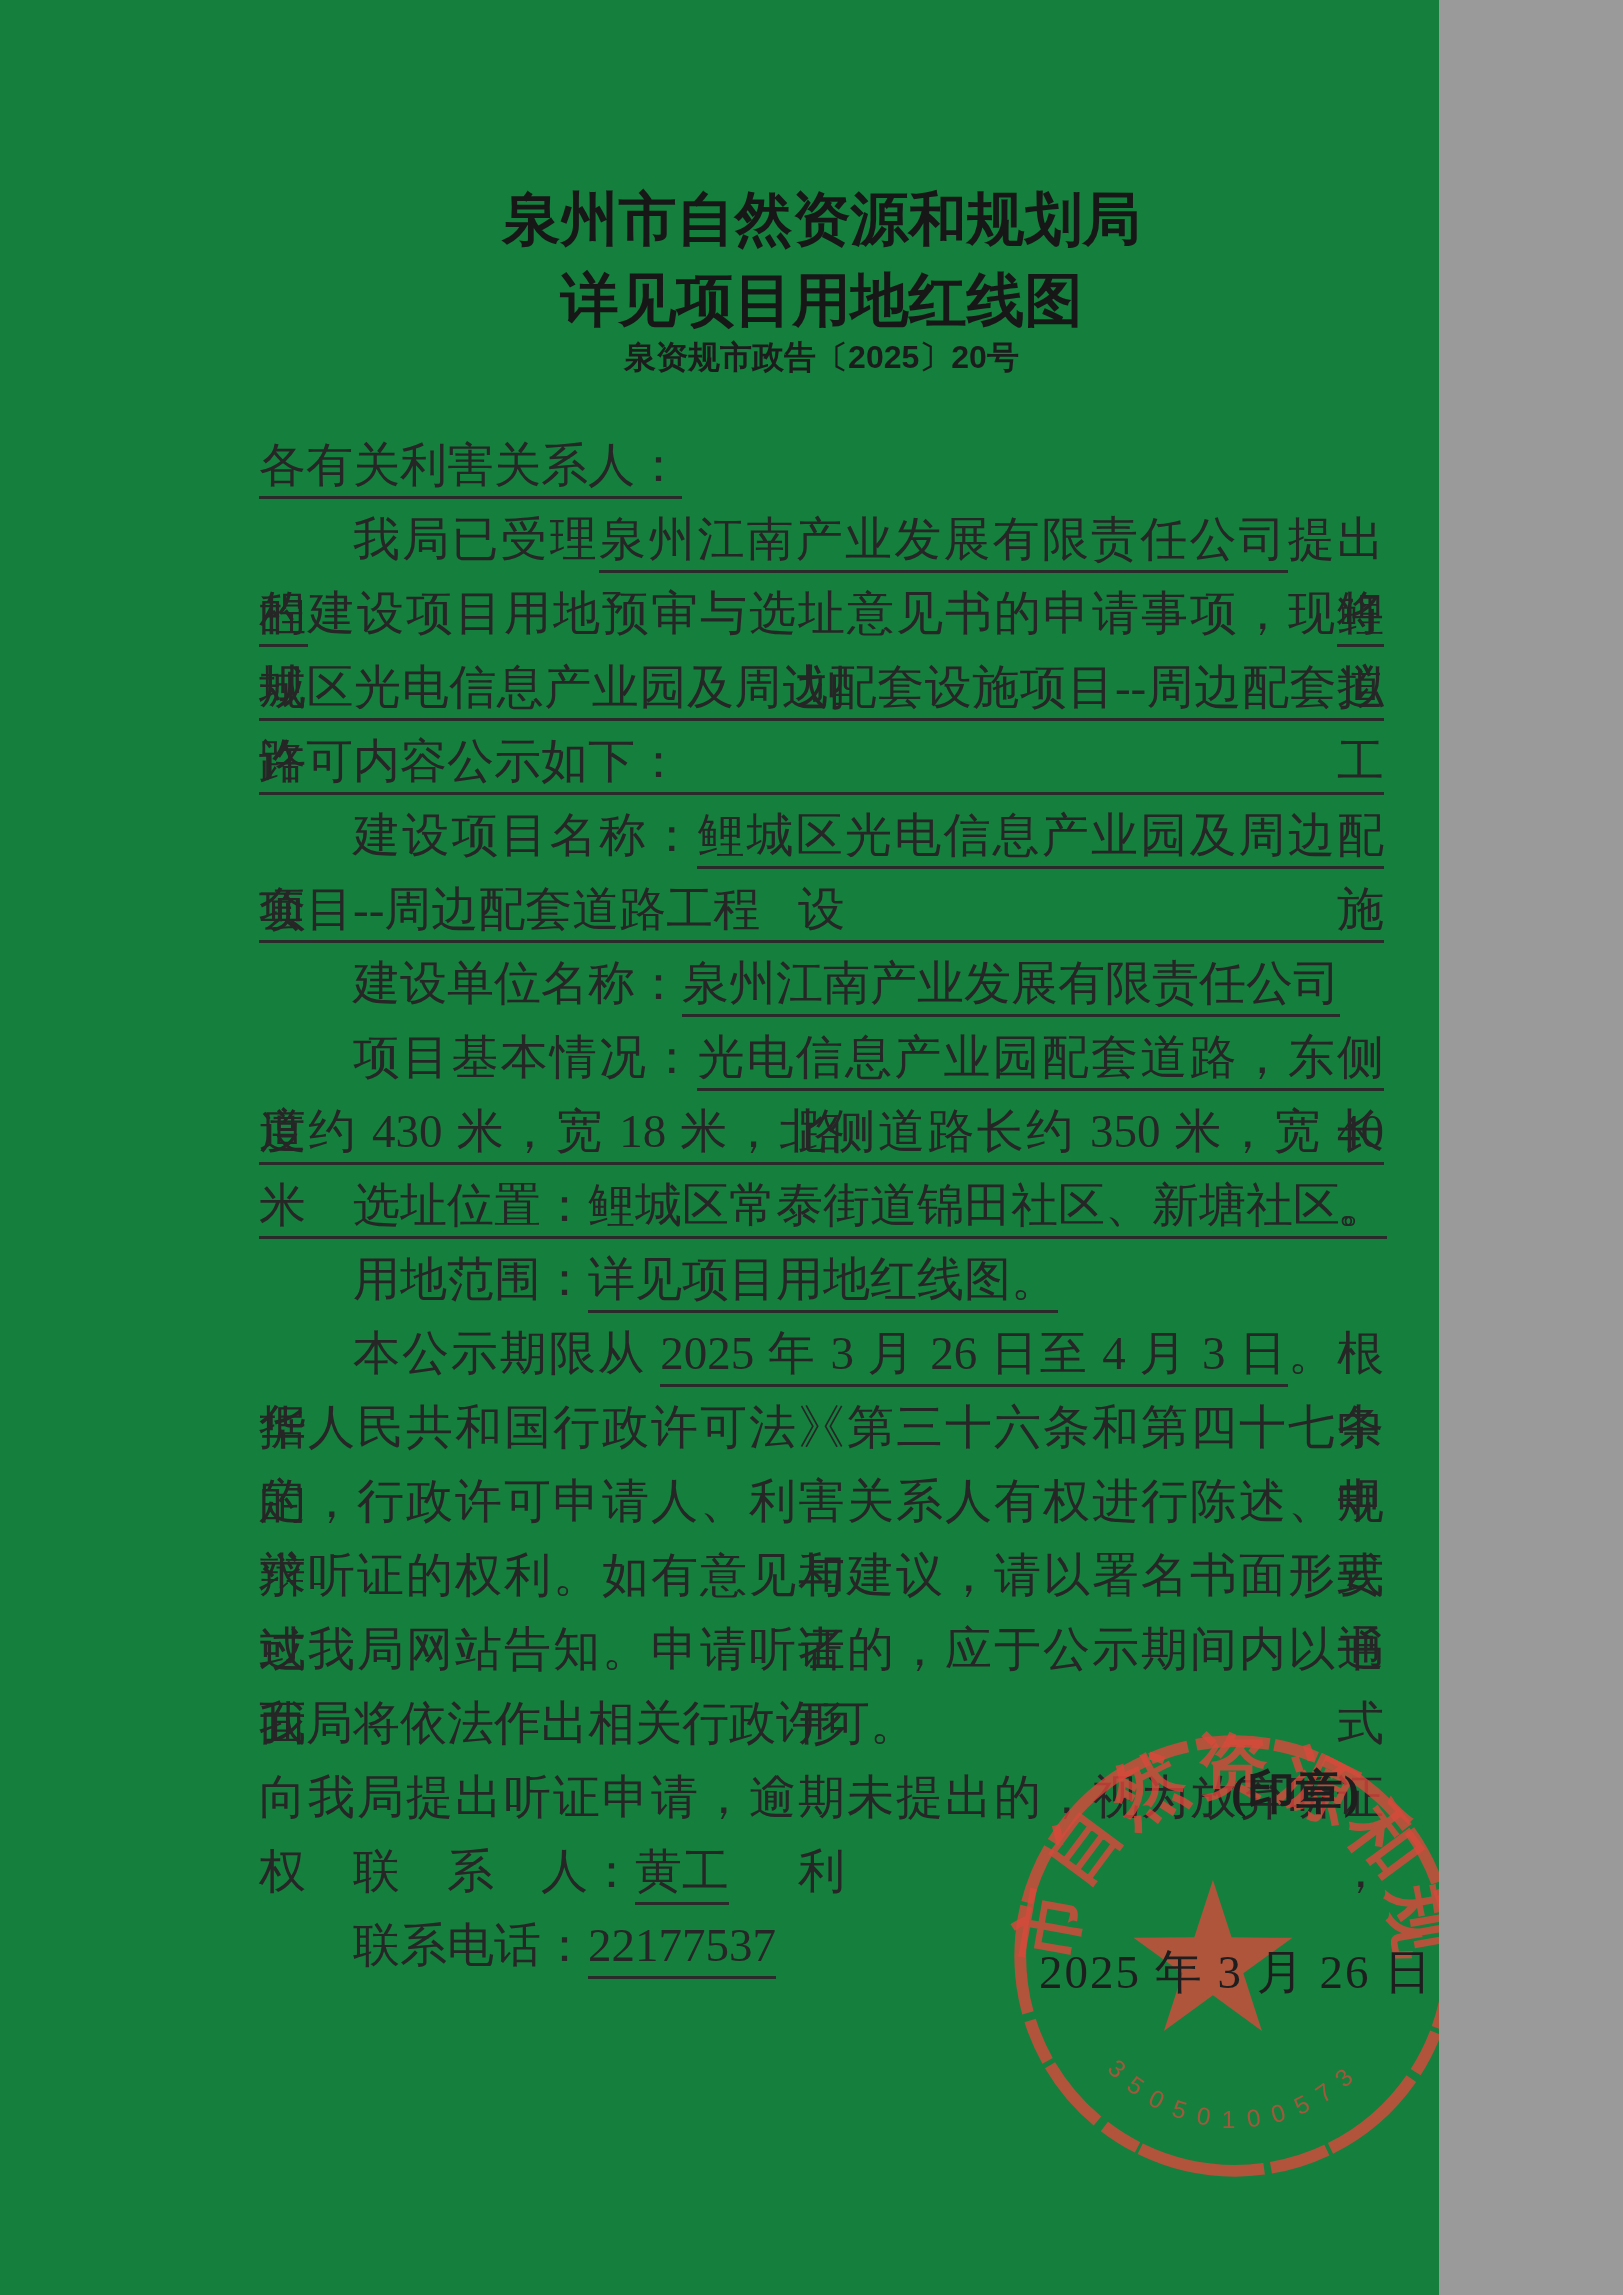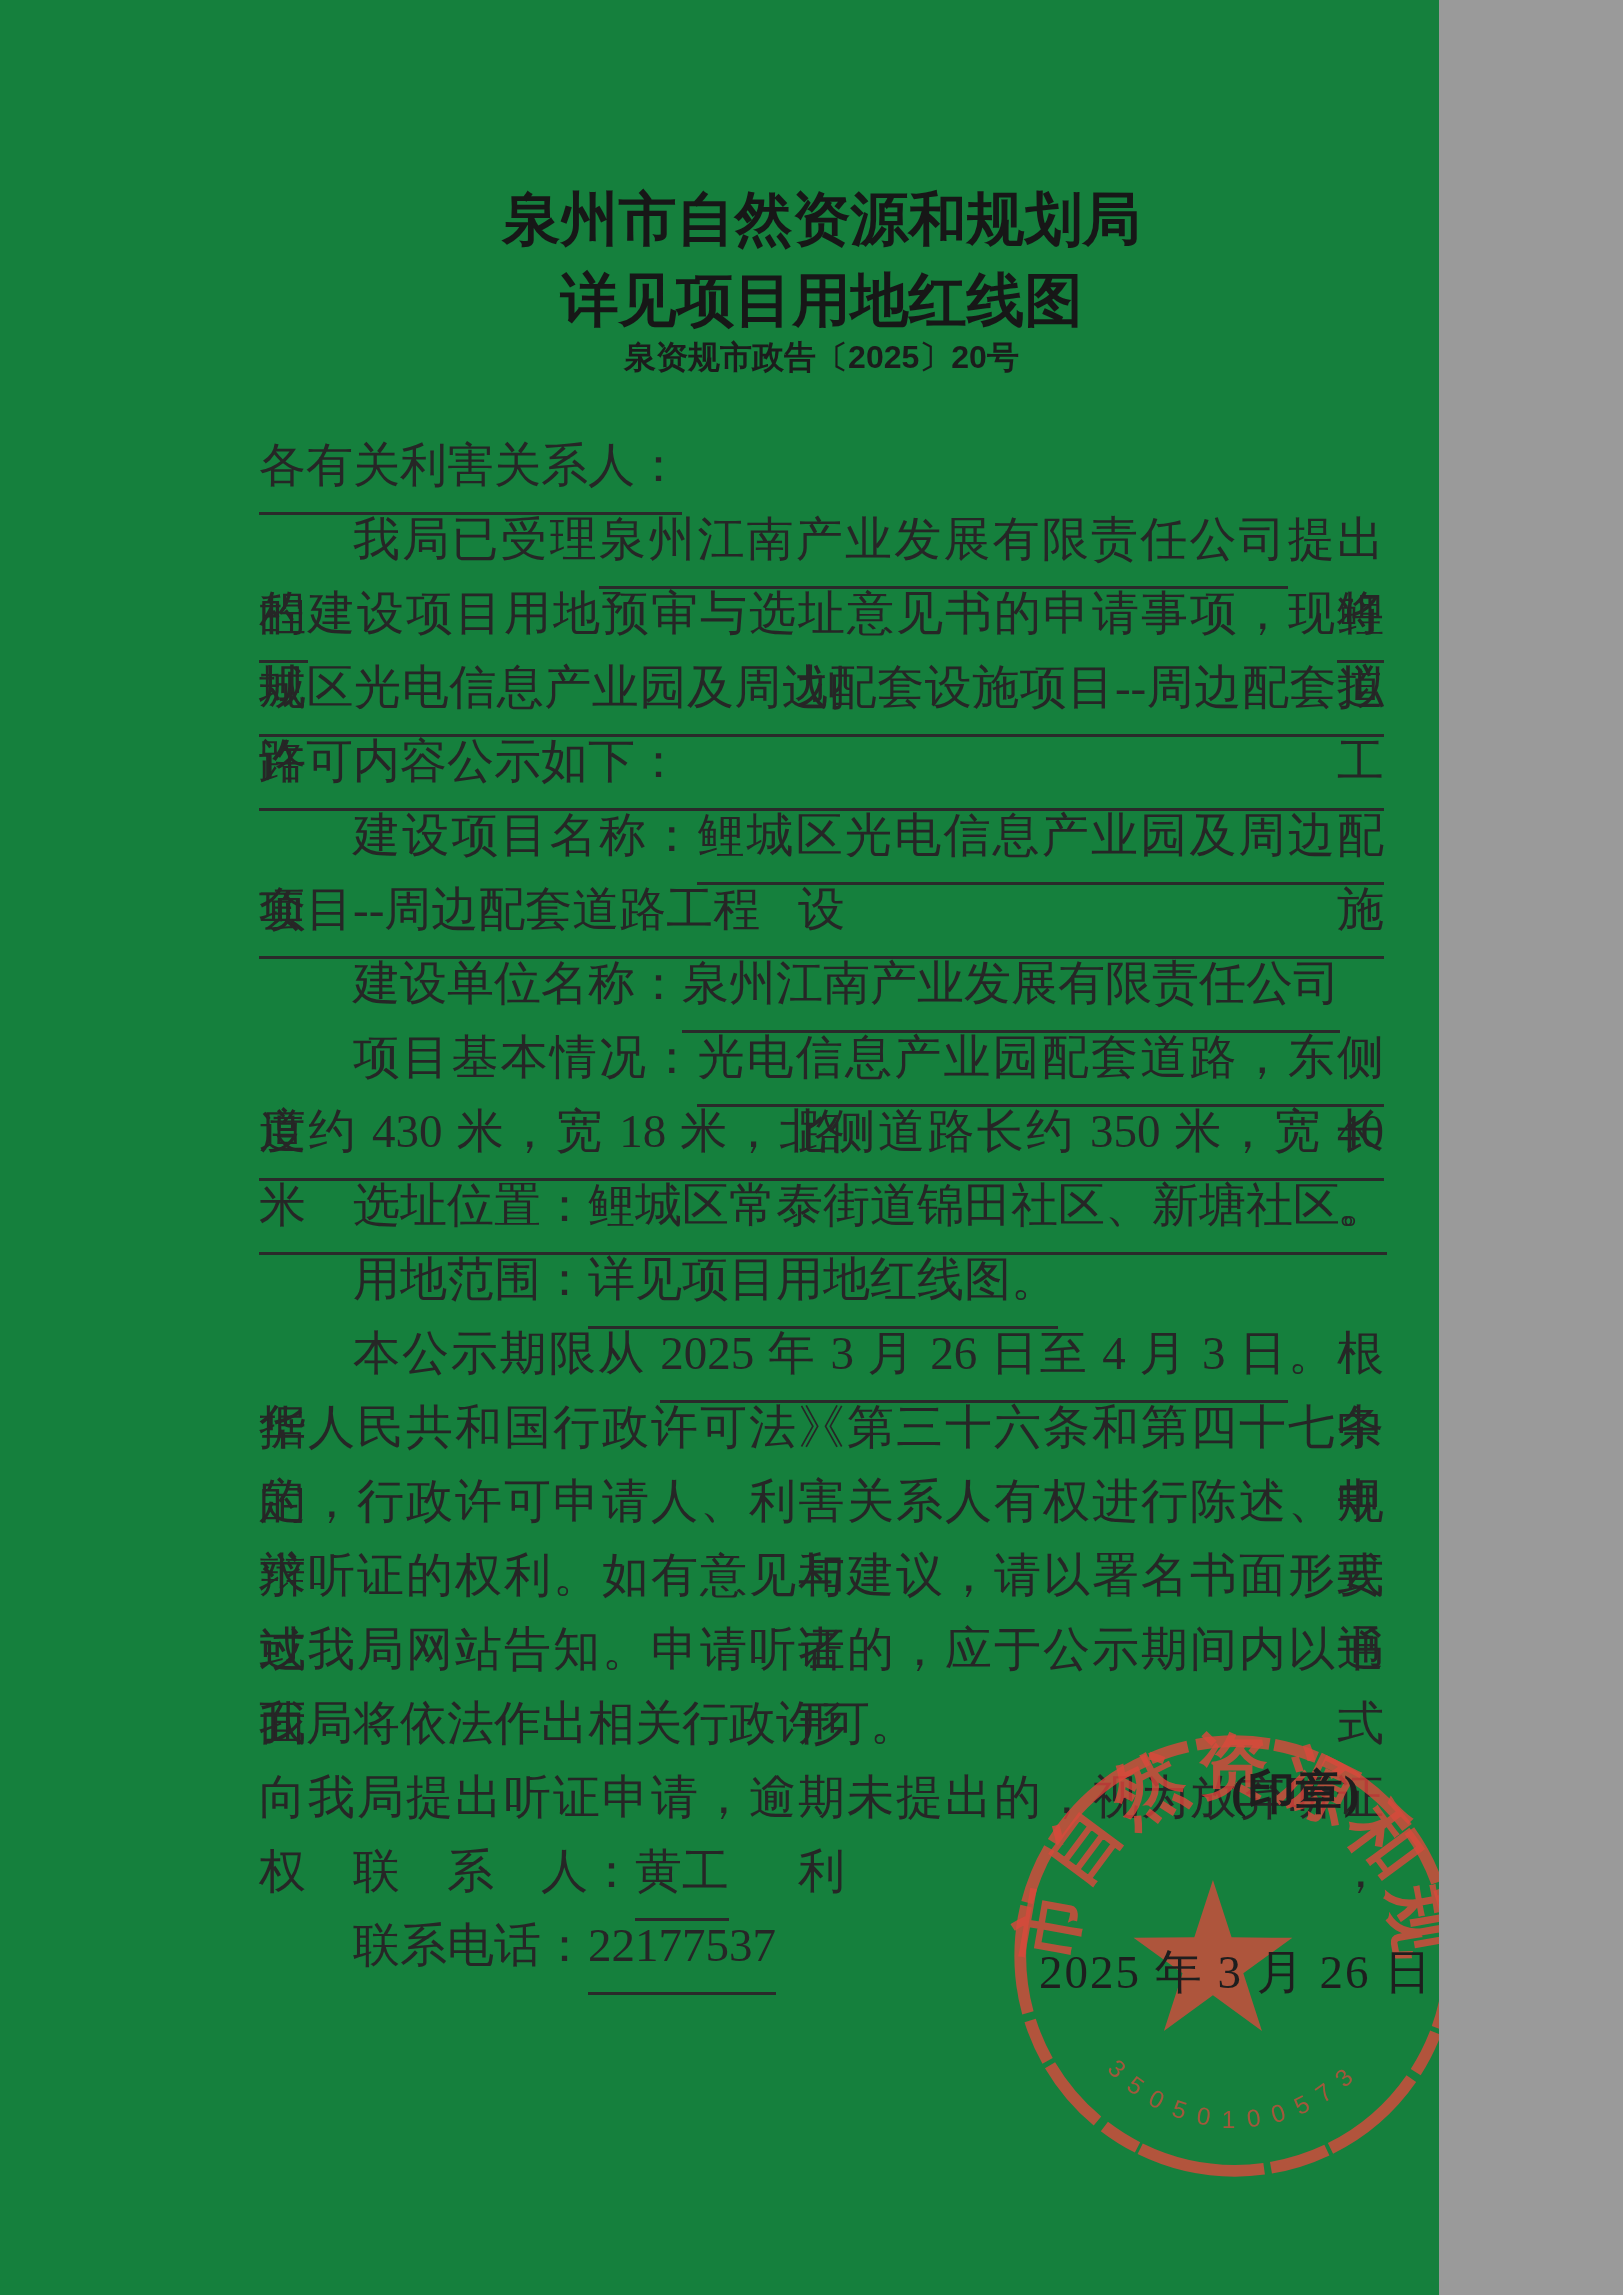--- a/index.html
+++ b/index.html
@@ -38,21 +38,21 @@
     color:#262626;
   }
   .line.ind{text-indent:2em;}
   .line.j{
     white-space:normal;
     text-align:justify;
     text-align-last:justify;
   }
   .u{
     border-bottom:3.4px solid #2a2a2a;
-    padding-bottom:21px;
+    padding-bottom:5px;
   }
   
   :root{--seal-color:#e8453c;}
   .seal{
     position:absolute;left:1007px;top:1728px;width:456px;height:456px;
     opacity:.93;
   }
   .seal-ringtext{
     font-family:"Liberation Sans","DejaVu Sans",sans-serif;
     font-weight:700;font-size:146px;letter-spacing:10px;

